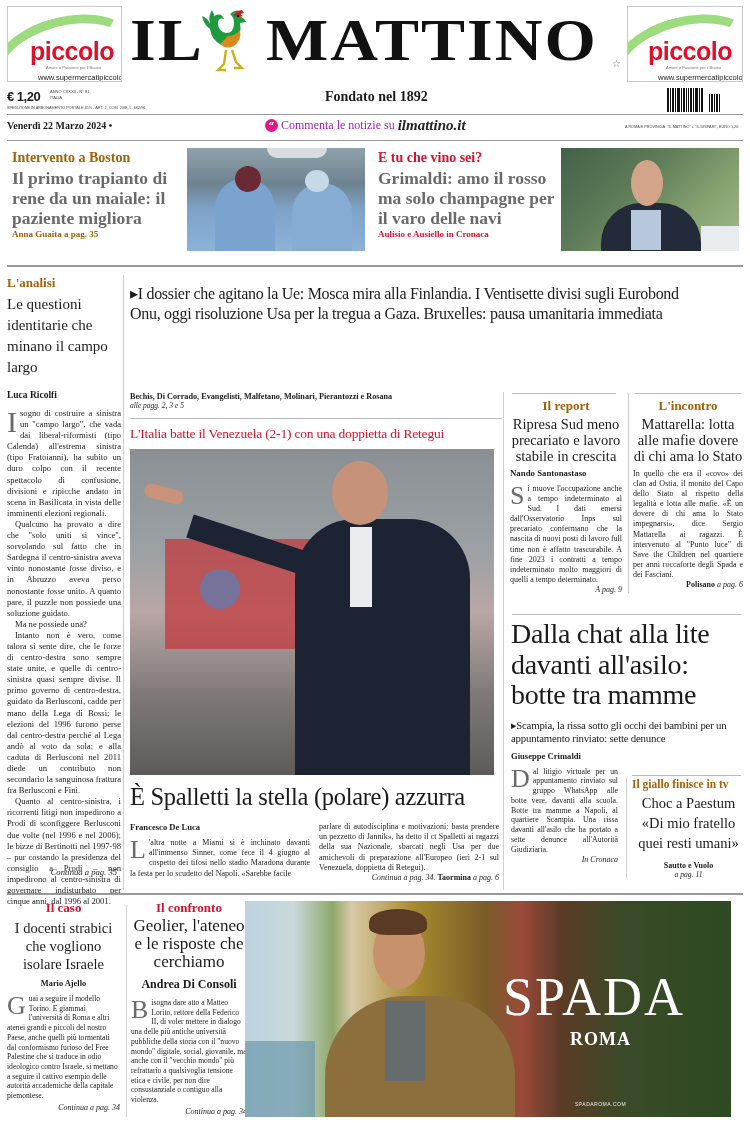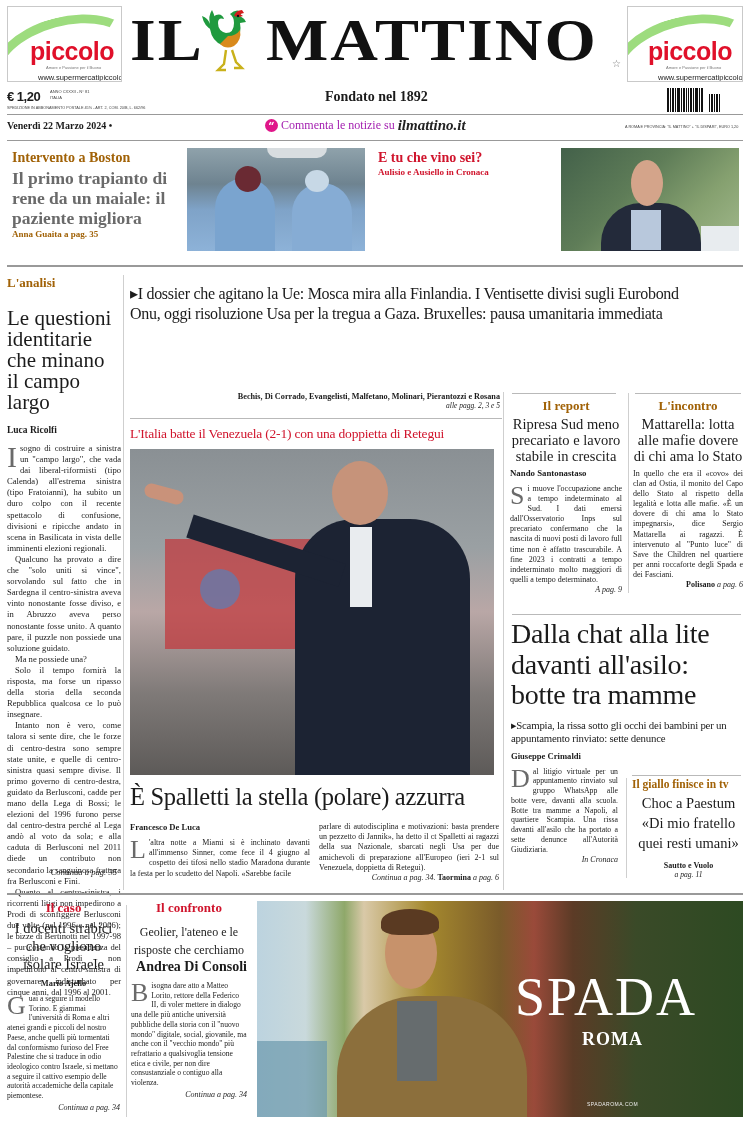--- a/index.html
+++ b/index.html
@@ -113,52 +113,52 @@
 <div class="photo" style="left:187px;top:148px;width:178px;height:103px;background:linear-gradient(180deg,#8fa2ab 0%,#6e8390 35%,#7fa3c8 60%,#8db2d8 100%);">
   <div style="position:absolute;left:28px;top:30px;width:60px;height:73px;border-radius:30px 30px 0 0;background:#7aa4cf;"></div>
   <div style="position:absolute;left:48px;top:18px;width:26px;height:26px;border-radius:50%;background:#6a2a33;"></div>
   <div style="position:absolute;left:105px;top:35px;width:60px;height:68px;border-radius:30px 30px 0 0;background:#86acd4;"></div>
   <div style="position:absolute;left:118px;top:22px;width:24px;height:22px;border-radius:50%;background:#c7d8e6;"></div>
   <div style="position:absolute;left:80px;top:0;width:60px;height:10px;border-radius:0 0 30px 30px;background:#d8dde0;"></div>
 </div>
 
 <div class="abs" style="left:378px;top:150px;width:180px;">
   <div class="kicker red" style="font-size:14px;">E tu che vino sei?</div>
+  <div class="hl grey" style="font-size:17.5px;font-weight:bold;margin-top:2px;line-height:20px;color:#6a6a6a;">Grimaldi: amo il rosso ma solo champagne per il varo delle navi</div>
   <div class="kicker red" style="font-size:9px;margin-top:1px;">Aulisio e Ausiello in Cronaca</div>
 </div>
 <div class="photo" style="left:561px;top:148px;width:178px;height:103px;background:linear-gradient(135deg,#43614a 0%,#5f7d58 40%,#86a170 70%,#a2b98d 100%);">
   <div style="position:absolute;left:40px;top:55px;width:100px;height:50px;border-radius:40px 40px 0 0;background:#232a3a;"></div>
   <div style="position:absolute;left:70px;top:62px;width:30px;height:40px;background:#b8c8dc;"></div>
   <div style="position:absolute;left:70px;top:12px;width:32px;height:46px;border-radius:50%;background:#d4a48a;"></div>
   <div style="position:absolute;left:140px;top:78px;width:38px;height:25px;background:#e8ecef;"></div>
 </div>
 
 <div class="rule" style="left:7px;top:265px;width:736px;background:#999;height:2px;"></div>
 
 <div class="abs" style="left:7px;top:275px;width:114px;">
   <div class="kicker blue" style="font-size:13px;">L'analisi</div>
-  <div class="hl" style="font-size:21px;line-height:21px;margin-top:17px;">Le questioni identitarie che minano il campo largo</div>
+  <div class="hl" style="font-size:15px;line-height:21px;margin-top:3px;">Le questioni identitarie che minano il campo largo</div>
   <div class="byline" style="margin-top:12px;">Luca Ricolfi</div>
   <div class="body" style="margin-top:8px;">
     <span class="drop">I</span><span> sogno di costruire a sinistra un "campo largo", che vada dai liberal-riformisti (tipo Calenda) all'estrema sinistra (tipo Fratoianni), ha subito un duro colpo con il recente spettacolo di confusione, divisioni e ripicche andato in scena in Basilicata in vista delle imminenti elezioni regionali.</span>
     <div style="text-indent:8px;">Qualcuno ha provato a dire che "solo uniti si vince", sorvolando sul fatto che in Sardegna il centro-sinistra aveva vinto nonostante fosse diviso, e in Abruzzo aveva perso nonostante fosse unito. A quanto pare, il puzzle non possiede una soluzione guidato.</div>
     <div style="text-indent:8px;">Ma ne possiede una?</div>
-    <div style="text-indent:8px;">Solo il tempo fornirà la risposta, ma forse un ripasso della storia della seconda Repubblica qualcosa ce lo può insegnare.</div>
     <div style="text-indent:8px;">Intanto non è vero, come talora si sente dire, che le forze di centro-destra sono sempre state unite, e quelle di centro-sinistra quasi sempre divise. Il primo governo di centro-destra, guidato da Berlusconi, cadde per mano della Lega di Bossi; le elezioni del 1996 furono perse dal centro-destra perché al Lega andò al voto da sola; e alla caduta di Berlusconi nel 2011 diede un contributo non secondario la sanguinosa frattura fra Berlusconi e Fini.</div>
     <div style="text-indent:8px;">Quanto al centro-sinistra, i ricorrenti litigi non impedirono a Prodi di sconfiggere Berlusconi due volte (nel 1996 e nel 2006); le bizze di Bertinotti nel 1997-98 – pur costando la presidenza del consiglio a Prodi – non impedirono al centro-sinistra di governare indisturbato per cinque anni, dal 1996 al 2001.</div>
   </div>
   <div class="cont" style="position:absolute;top:592px;right:4px;">Continua a pag. 35</div>
 </div>
 <div class="vrule" style="left:123px;top:275px;height:615px;"></div>
 
 <div class="abs" style="left:130px;top:272px;width:613px;">
   <div class="serif" style="font-size:16px;line-height:20px;margin-top:12px;white-space:nowrap;letter-spacing:-0.3px;">▸I dossier che agitano la Ue: Mosca mira alla Finlandia. I Ventisette divisi sugli Eurobond</div>
   <div class="serif" style="font-size:16px;line-height:20px;white-space:nowrap;letter-spacing:-0.3px;">Onu, oggi risoluzione Usa per la tregua a Gaza. Bruxelles: pausa umanitaria immediata</div>
 </div>
-<div class="abs serif" style="left:130px;top:392px;width:370px;text-align:right;">
+<div class="abs serif" style="left:130px;top:392px;width:370px;text-align:left;">
   <div style="font-size:8.2px;font-weight:bold;">Bechis, Di Corrado, Evangelisti, Malfetano, Molinari, Pierantozzi e Rosana</div>
   <div style="font-size:7.5px;font-style:italic;">alle pagg. 2, 3 e 5</div>
 </div>
 <div class="rule" style="left:130px;top:418px;width:372px;"></div>
 
 <div class="abs serif red" style="left:130px;top:426px;font-size:13.5px;white-space:nowrap;letter-spacing:-0.2px;">L'Italia batte il Venezuela (2-1) con una doppietta di Retegui</div>
 <div class="photo" style="left:130px;top:449px;width:364px;height:326px;background:linear-gradient(180deg,#8a9094 0%,#9aa0a3 30%,#b9a7a6 50%,#7f7a78 75%,#5d5a58 100%);">
   <div style="position:absolute;left:35px;top:90px;width:150px;height:110px;background:#c23b3f;opacity:0.75;"></div>
   <div style="position:absolute;left:70px;top:120px;width:40px;height:40px;border-radius:50%;background:#5a7fb6;opacity:0.7;"></div>
   <div style="position:absolute;left:165px;top:70px;width:175px;height:256px;border-radius:60px 60px 0 0;background:#1c2333;"></div>
@@ -237,29 +237,29 @@
   <div class="byline" style="font-size:8.4px;margin-top:6px;">Mario Ajello</div>
   <div class="body" style="margin-top:6px;font-size:7.6px;line-height:9.7px;text-align:left;">
     <span class="drop" style="font-size:26px;line-height:19px;">G</span><span>uai a seguire il modello Torino. E giammai l'università di Roma e altri atenei grandi e piccoli del nostro Paese, anche quelli più tormentati dal conformismo furioso del Free Palestine che si traduce in odio ideologico contro Israele, si mettano a seguire il cattivo esempio delle autorità accademiche della capitale piemontese.</span>
   </div>
   <div class="cont" style="font-size:8px;margin-top:2px;">Continua a pag. 34</div>
 </div>
 <div class="vrule" style="left:126px;top:905px;height:212px;"></div>
 
 <div class="abs" style="left:131px;top:900px;width:116px;text-align:center;">
   <div class="kicker red" style="font-size:13px;">Il confronto</div>
-  <div class="hl" style="font-size:12px;line-height:18px;margin-top:7px;">Geolier, l'ateneo e le risposte che cerchiamo</div>
-  <div class="byline" style="font-size:14px;text-align:right;">Andrea Di Consoli</div>
+  <div class="hl" style="font-size:17px;line-height:18px;margin-top:1px;">Geolier, l'ateneo e le risposte che cerchiamo</div>
+  <div class="byline" style="font-size:12px;margin-top:6px;">Andrea Di Consoli</div>
   <div class="body" style="margin-top:6px;font-size:7.6px;line-height:9.7px;text-align:left;">
     <span class="drop" style="font-size:26px;line-height:19px;">B</span><span>isogna dare atto a Matteo Lorito, rettore della Federico II, di voler mettere in dialogo una delle più antiche università pubbliche della storia con il "nuovo mondo" digitale, social, giovanile, ma anche con il "vecchio mondo" più refrattario a qualsivoglia tensione etica e civile, per non dire consustanziale o contiguo alla violenza.</span>
   </div>
   <div class="cont" style="font-size:8px;margin-top:2px;">Continua a pag. 34</div>
 </div>
 
-<div class="photo" style="left:257px;top:901px;width:486px;height:216px;background:linear-gradient(90deg,#bcd3df 0%,#c9d9dc 10%,#8fa86a 18%,#d9c9a8 22%,#a5892e 35%,#7a5b2a 50%,#9a4a3a 57%,#5c3b26 65%,#3a4a28 78%,#2d4a22 100%);">
+<div class="photo" style="left:245px;top:901px;width:486px;height:216px;background:linear-gradient(90deg,#bcd3df 0%,#c9d9dc 10%,#8fa86a 18%,#d9c9a8 22%,#a5892e 35%,#7a5b2a 50%,#9a4a3a 57%,#5c3b26 65%,#3a4a28 78%,#2d4a22 100%);">
   <div style="position:absolute;left:0;top:140px;width:70px;height:76px;background:#6b98ad;opacity:0.7;"></div>
   <div style="position:absolute;left:80px;top:95px;width:190px;height:121px;border-radius:80px 80px 0 0;background:#8c6f3c;"></div>
   <div style="position:absolute;left:140px;top:100px;width:40px;height:80px;background:#5d6b7a;opacity:0.8;"></div>
   <div style="position:absolute;left:128px;top:16px;width:52px;height:72px;border-radius:50%;background:#c7926b;"></div>
   <div style="position:absolute;left:124px;top:8px;width:58px;height:26px;border-radius:50% 50% 30% 30%;background:#5a3a22;"></div>
   <div class="serif" style="position:absolute;left:258px;top:65px;font-size:54px;color:#fff;letter-spacing:2px;">SPADA</div>
   <div class="serif" style="position:absolute;left:325px;top:128px;font-size:18px;font-weight:bold;color:#fff;letter-spacing:1px;">ROMA</div>
   <div class="sans" style="position:absolute;left:330px;top:200px;font-size:5px;color:#eee;letter-spacing:0.5px;">SPADAROMA.COM</div>
 </div>
 

